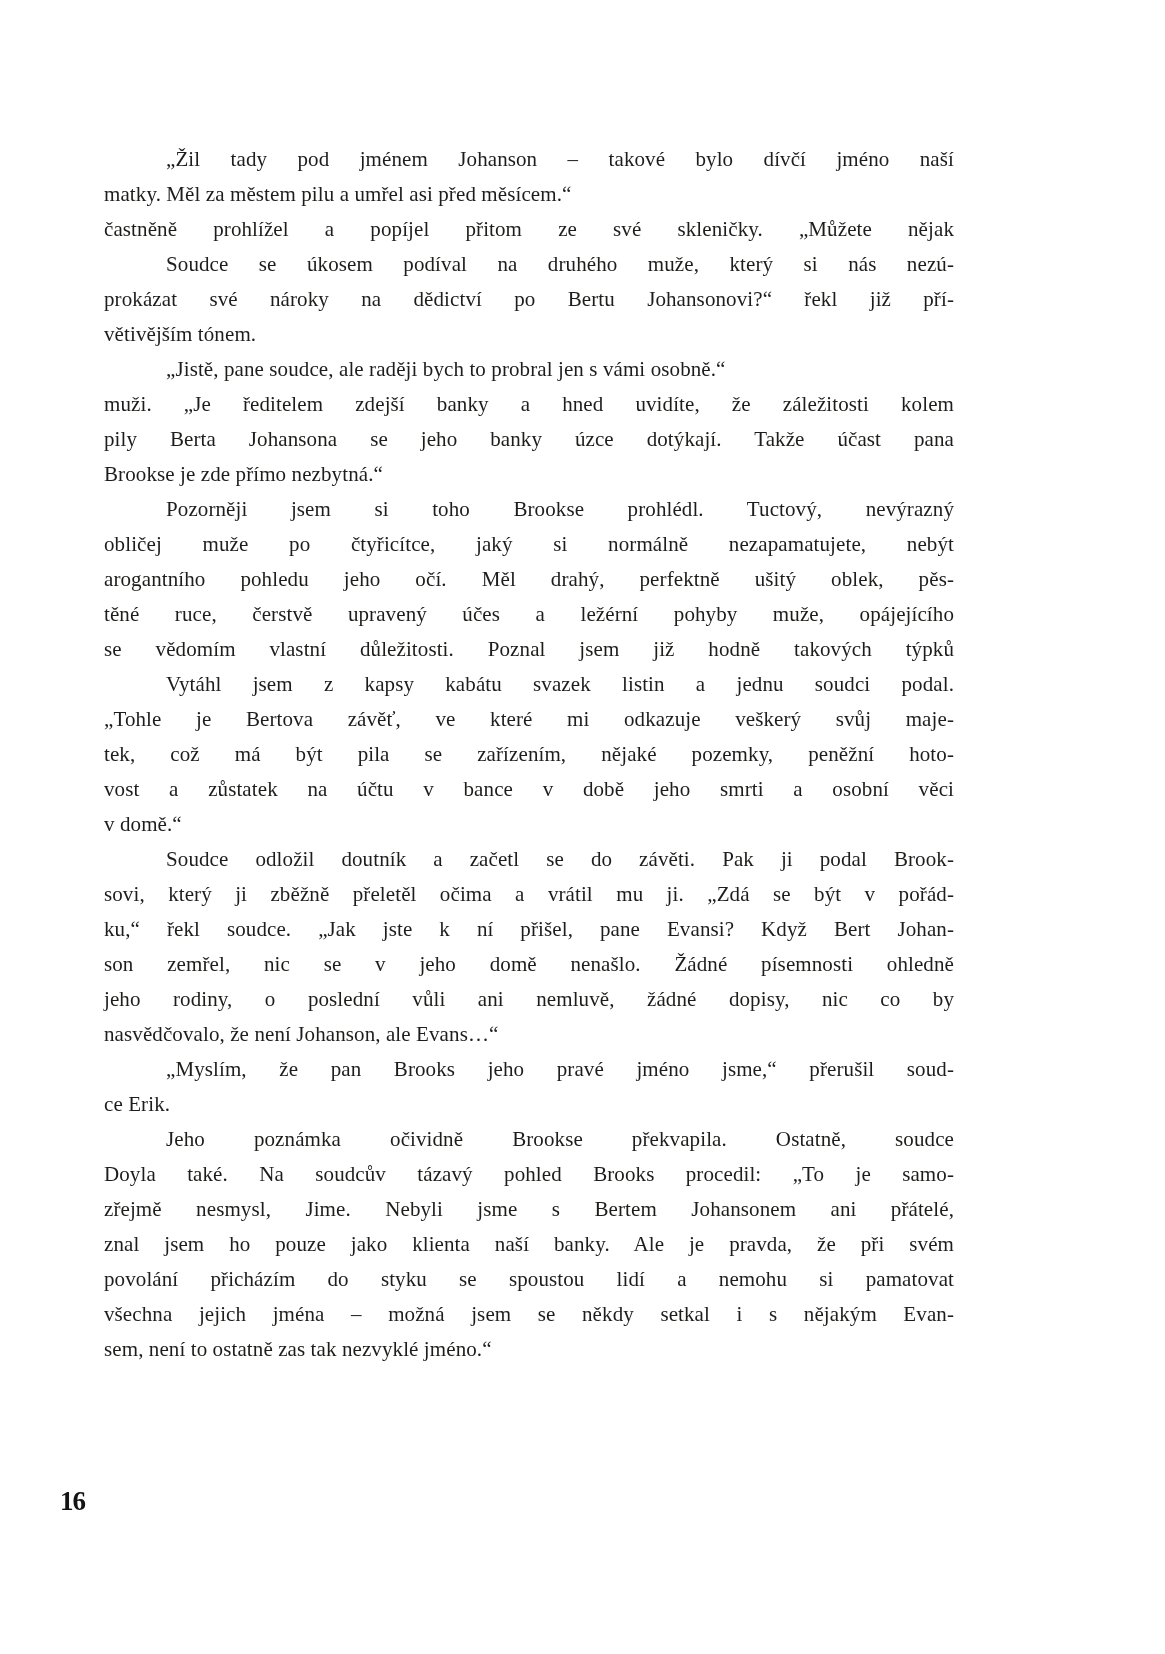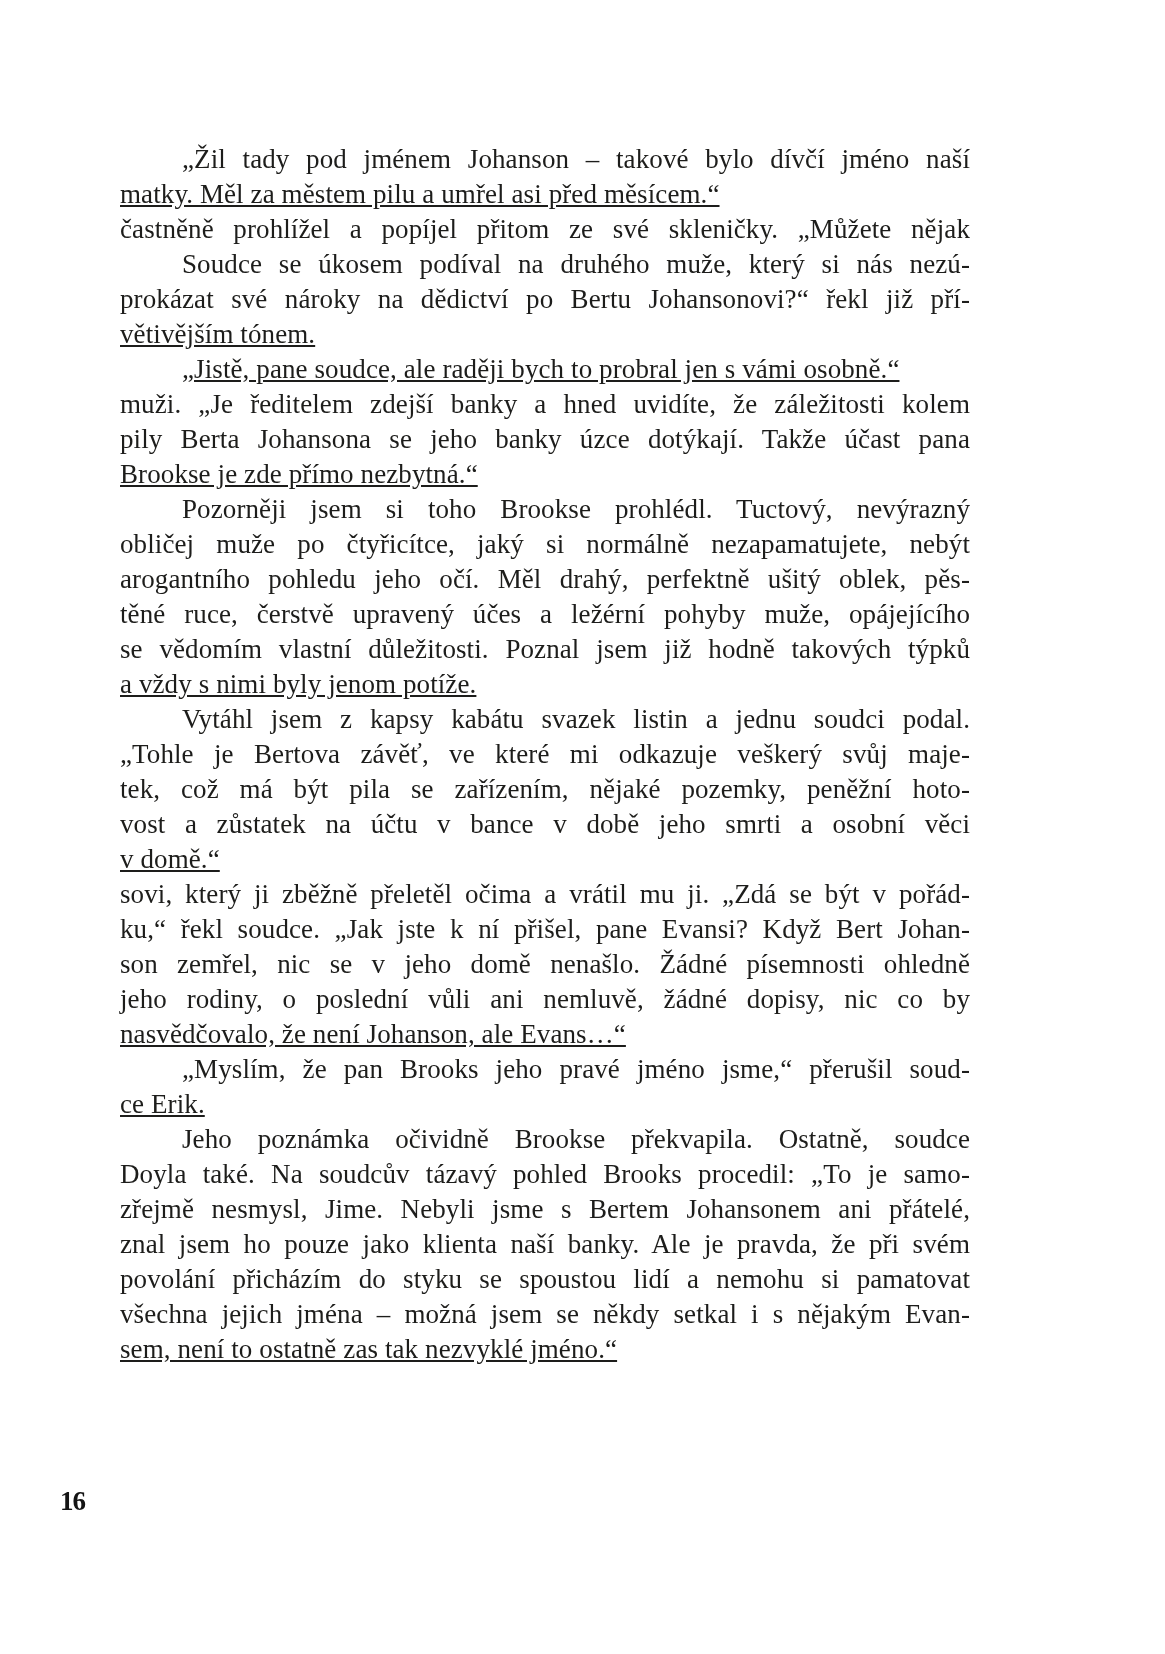--- a/index.html
+++ b/index.html
@@ -14,37 +14,36 @@
     font-family: "Liberation Serif", "DejaVu Serif", serif;
     overflow: hidden;
   }
   .page {
     position: absolute;
     inset: 0;
     background: #ffffff;
   }
   .text-block {
     position: absolute;
-    left: 120px;
+    left: 104px;
     top: 142px;
     width: 850px;
-    font-size: 27px;
+    font-size: 21px;
     line-height: 35px;
     color: #1d1d1b;
     letter-spacing: 0.1px;
   }
   .line {
     text-align: justify;
     text-align-last: justify;
     height: 35px;
     white-space: normal;
   }
   .line.last {
     text-align-last: left;
-    text-decoration: underline;
   }
   .line.first {
     text-indent: 62px;
   }
   .page-number {
     position: absolute;
     left: 60px;
     top: 1486px;
     font-size: 27px;
     font-weight: 700;
@@ -66,26 +65,26 @@
       <div class="line last">větivějším tónem.</div>
       <div class="line first last">„Jistě, pane soudce, ale raději bych to probral jen s vámi osobně.“</div>
       <div class="line">muži. „Je ředitelem zdejší banky a hned uvidíte, že záležitosti kolem</div>
       <div class="line">pily Berta Johansona se jeho banky úzce dotýkají. Takže účast pana</div>
       <div class="line last">Brookse je zde přímo nezbytná.“</div>
       <div class="line first">Pozorněji jsem si toho Brookse prohlédl. Tuctový, nevýrazný</div>
       <div class="line">obličej muže po čtyřicítce, jaký si normálně nezapamatujete, nebýt</div>
       <div class="line">arogantního pohledu jeho očí. Měl drahý, perfektně ušitý oblek, pěs-</div>
       <div class="line">těné ruce, čerstvě upravený účes a ležérní pohyby muže, opájejícího</div>
       <div class="line">se vědomím vlastní důležitosti. Poznal jsem již hodně takových týpků</div>
-      <div class="line last">a vždy s nimi byly jenom potíže.</div>
       <div class="line first">Vytáhl jsem z kapsy kabátu svazek listin a jednu soudci podal.</div>
       <div class="line">„Tohle je Bertova závěť, ve které mi odkazuje veškerý svůj maje-</div>
       <div class="line">tek, což má být pila se zařízením, nějaké pozemky, peněžní hoto-</div>
       <div class="line">vost a zůstatek na účtu v bance v době jeho smrti a osobní věci</div>
       <div class="line last">v domě.“</div>
+      <div class="line first">Soudce odložil doutník a začetl se do závěti. Pak ji podal Brook-</div>
       <div class="line">sovi, který ji zběžně přeletěl očima a vrátil mu ji. „Zdá se být v pořád-</div>
       <div class="line">ku,“ řekl soudce. „Jak jste k ní přišel, pane Evansi? Když Bert Johan-</div>
       <div class="line">son zemřel, nic se v jeho domě nenašlo. Žádné písemnosti ohledně</div>
       <div class="line">jeho rodiny, o poslední vůli ani nemluvě, žádné dopisy, nic co by</div>
       <div class="line last">nasvědčovalo, že není Johanson, ale Evans…“</div>
       <div class="line first">„Myslím, že pan Brooks jeho pravé jméno jsme,“ přerušil soud-</div>
       <div class="line last">ce Erik.</div>
       <div class="line first">Jeho poznámka očividně Brookse překvapila. Ostatně, soudce</div>
       <div class="line">Doyla také. Na soudcův tázavý pohled Brooks procedil: „To je samo-</div>
       <div class="line">zřejmě nesmysl, Jime. Nebyli jsme s Bertem Johansonem ani přátelé,</div>

